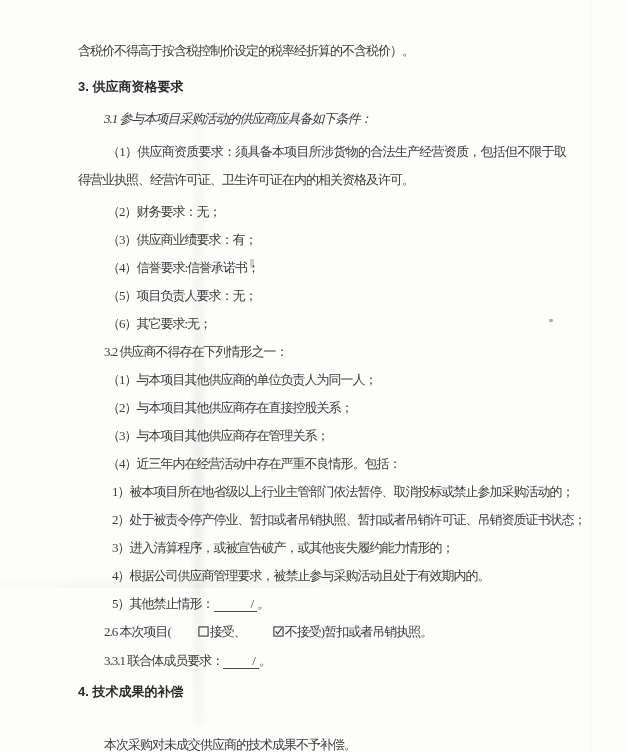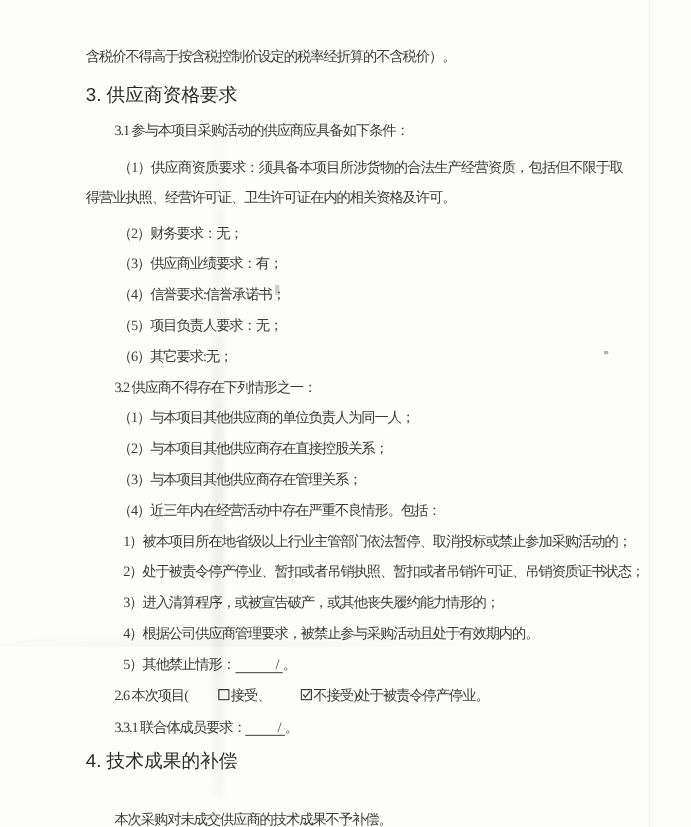--- a/index.html
+++ b/index.html
@@ -63,29 +63,29 @@
     line-height: 28px;
     letter-spacing: -1px;
     white-space: nowrap;
   }
   .wrap { white-space: normal; text-align: justify; }
   .ind2  { text-indent: 26px; }
   .ind22 { text-indent: 29px; }
   .ind26 { text-indent: 34px; }
   .heading {
     font-family: "Liberation Sans", "DejaVu Sans", sans-serif;
-    font-weight: 400;
-    font-size: 17px;
+    font-weight: 700;
+    font-size: 13px;
     line-height: 30px;
     color: #2a2a2a;
     letter-spacing: 0;
   }
   .h3 { margin: 7px 0 3px; }
   .h4 { margin: 2px 0 4px; }
-  .mt3  { margin-top: 3px; }
+  .mt3  { margin-top: 3px; font-style: italic; }
   .para1 { margin: 5px 0 4px; }
   .mt10 { margin-top: 24px; }
   .blank {
     display: inline-block;
     padding: 0 3px;
     border-bottom: 1px solid #4a4a4a;
     line-height: 15px;
     letter-spacing: 0;
   }
   .cbox {
@@ -131,21 +131,21 @@
   <p class="ln ind26">
     <span>5）其他禁止情形：</span><span class="blank">/</span><span>。</span>
   </p>
 
   <p class="ln ind2">
     <span>2.6 本次项目(</span><span class="cbox"><svg width="11" height="11" viewBox="0 0 12 12">
           <rect x="1" y="1" width="10" height="10" fill="none" stroke="#3c3c3c" stroke-width="1.2"></rect>
         </svg></span><span>接受、</span><span class="cbox"><svg width="11" height="11" viewBox="0 0 12 12">
           <rect x="1" y="1" width="10" height="10" fill="none" stroke="#3c3c3c" stroke-width="1.2"></rect>
           <path d="M2.8 5.8 L5 8.6 L9.6 2.4" fill="none" stroke="#3c3c3c" stroke-width="1.3"></path>
-        </svg></span><span>不接受)处于被责令停产停业。</span>
+        </svg></span><span>不接受)暂扣或者吊销执照。</span>
   </p>
 
   <p class="ln ind2">
     <span>3.3.1 联合体成员要求：</span><span class="blank">/</span><span>。</span>
   </p>
 
   <p class="heading h4">4. 技术成果的补偿</p>
 
   <p class="ln ind2 mt10">本次采购对未成交供应商的技术成果不予补偿。</p>
 </div>

